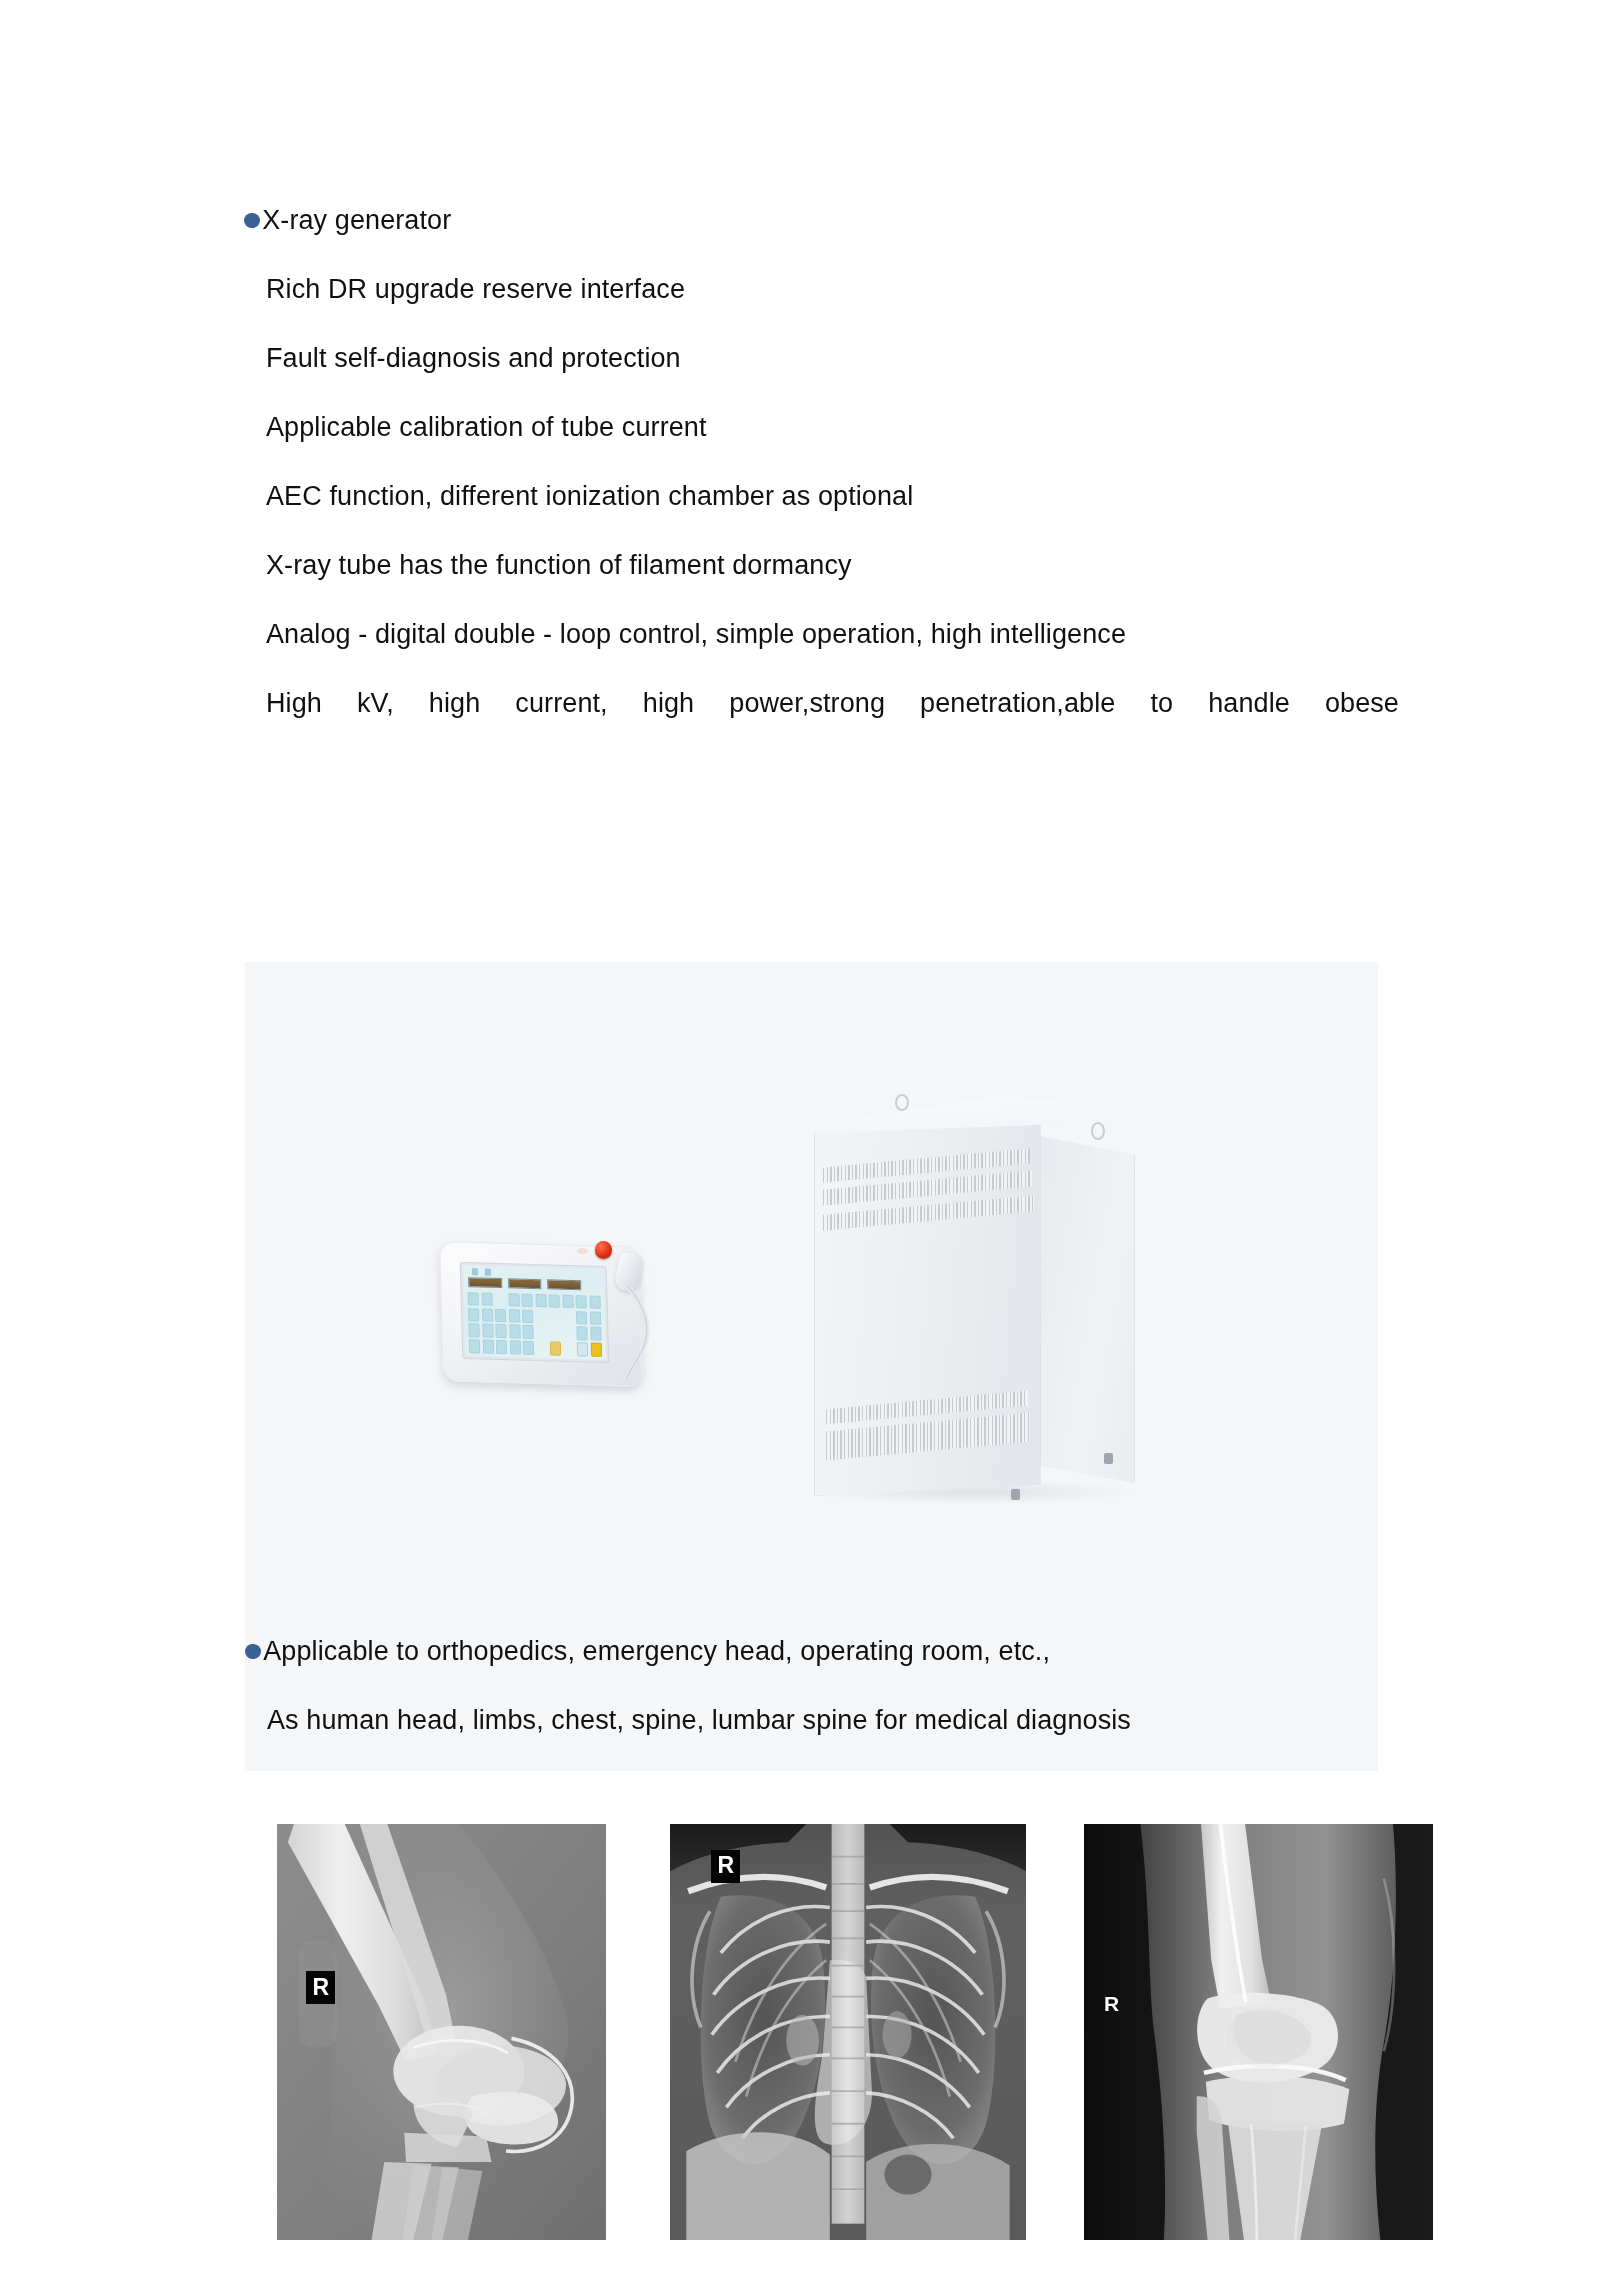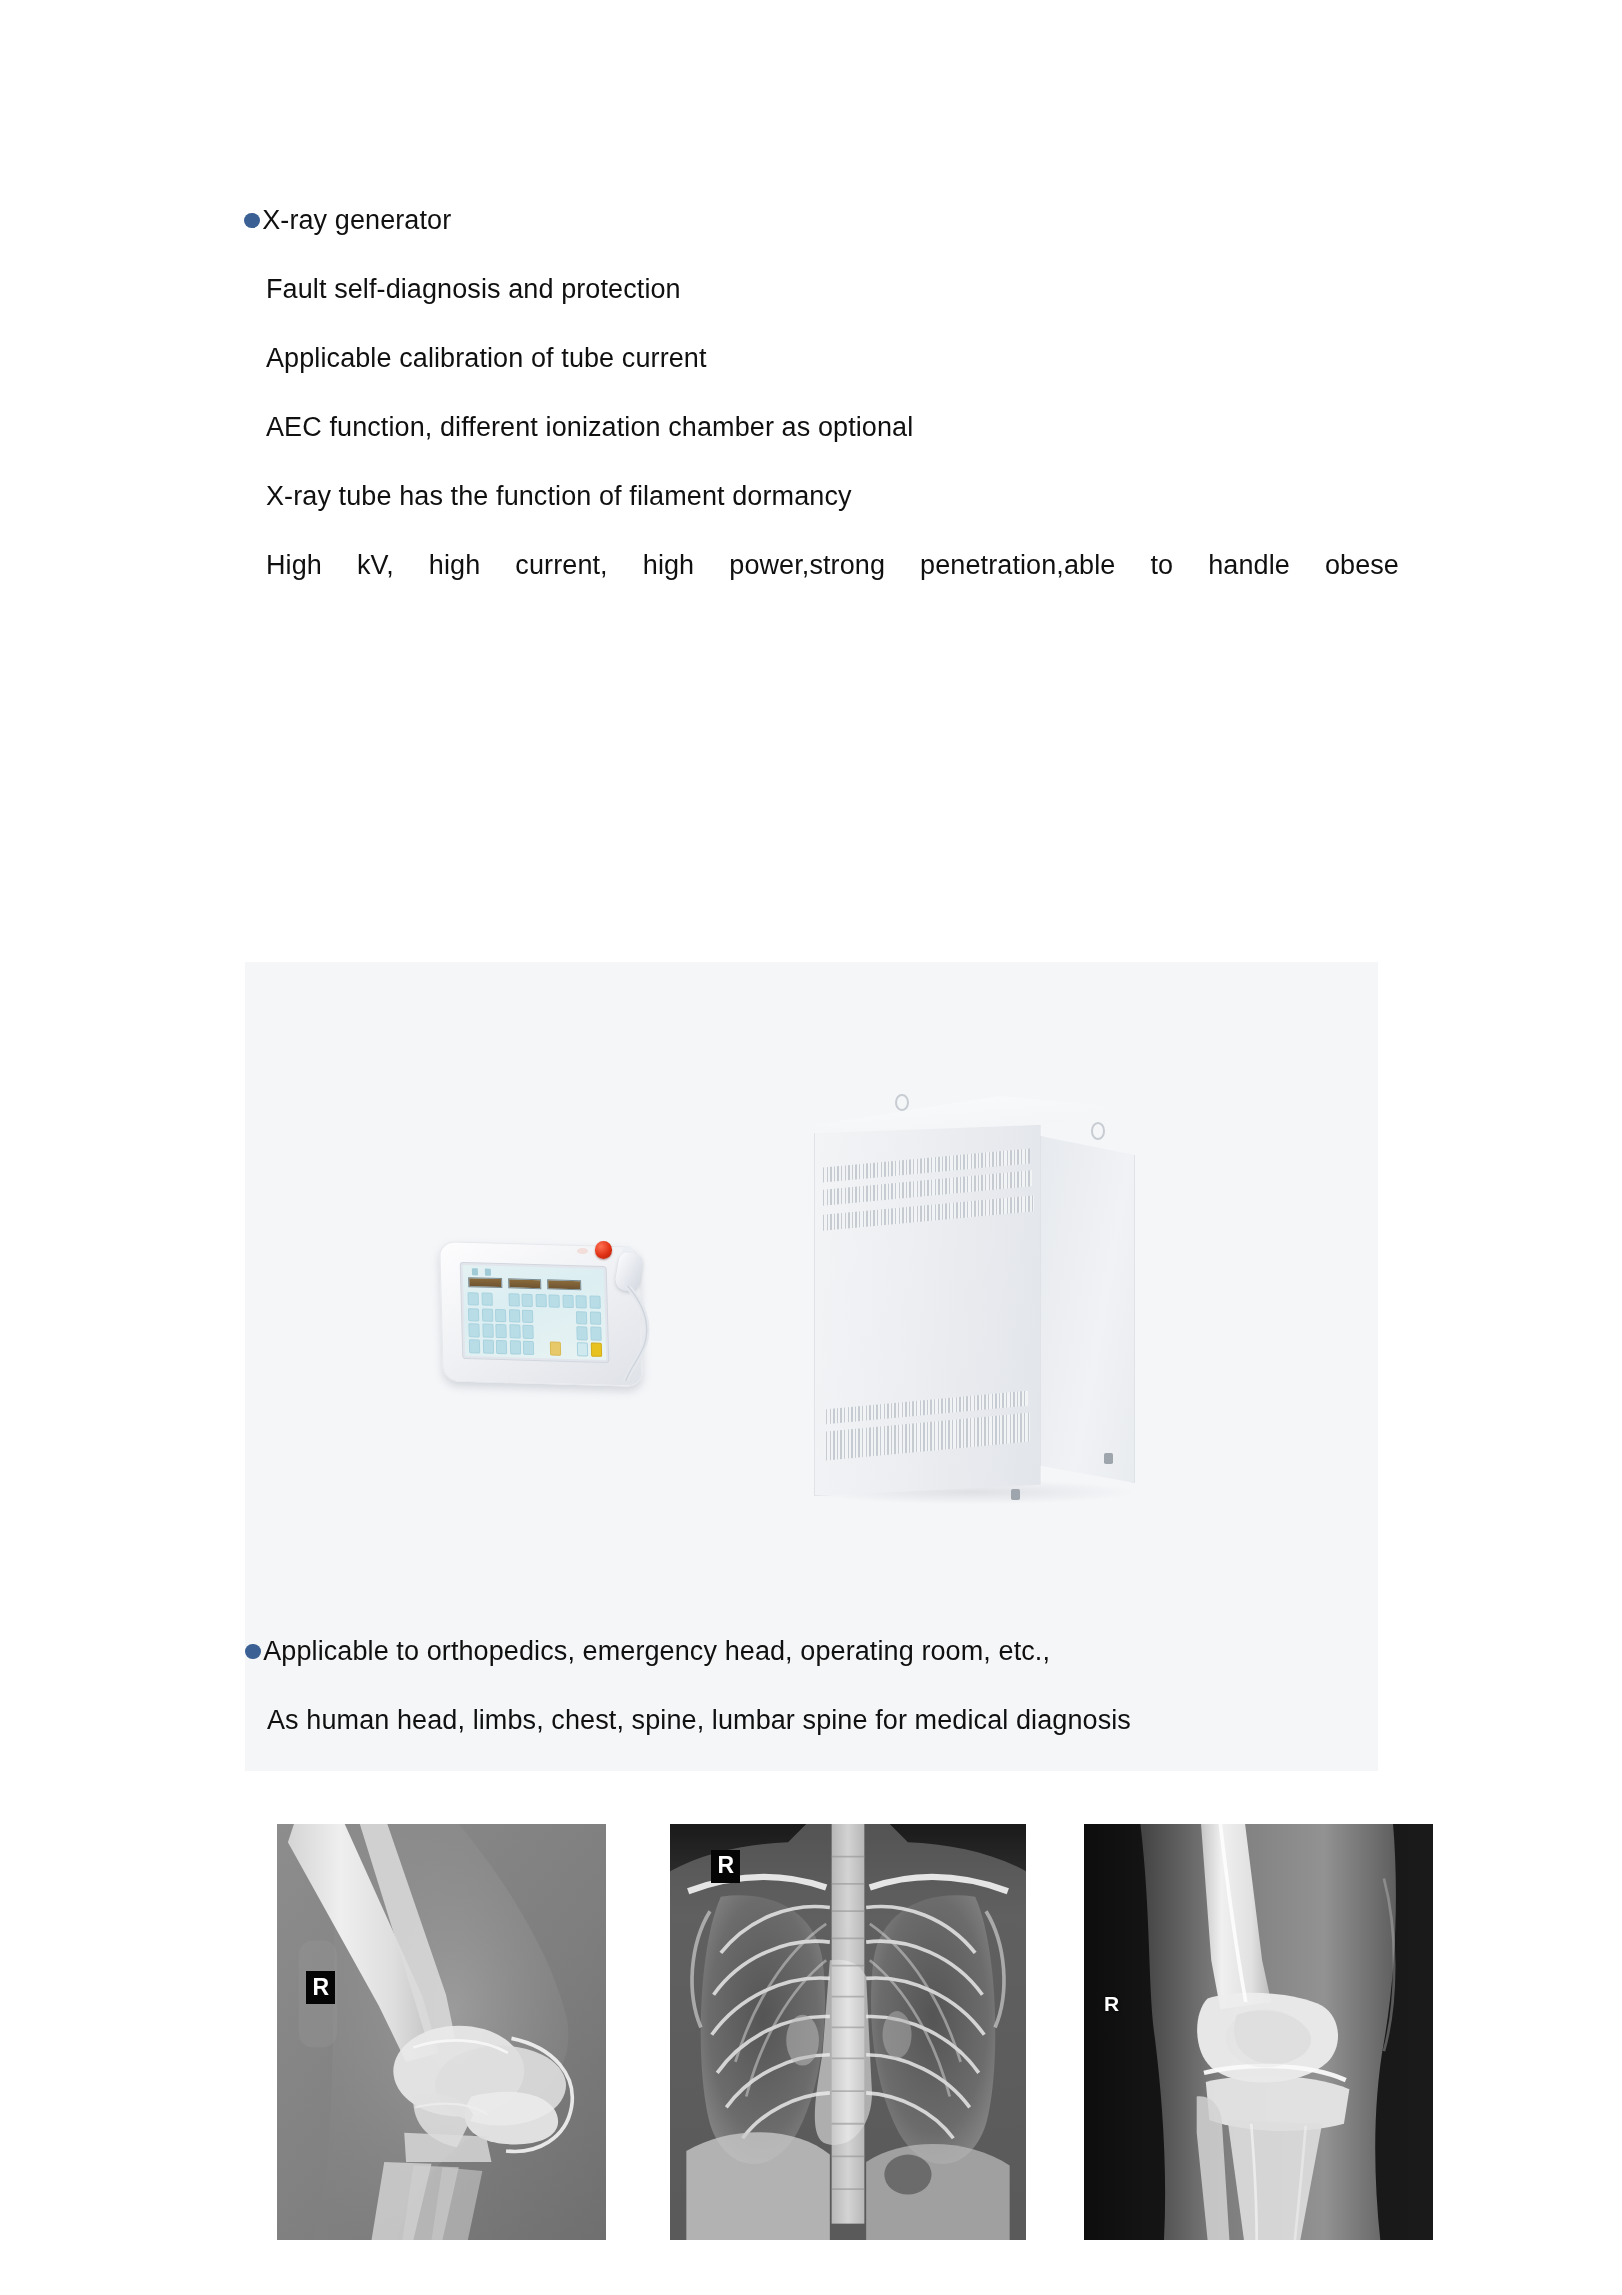--- a/index.html
+++ b/index.html
@@ -354,29 +354,31 @@
 
 <div class="page">
 
   <div class="doc-body">
 
     <div class="line bullet-line">
       <span class="bullet-dot"></span>
       <span>X-ray generator</span>
     </div>
 
+    <div class="line sub-line">Rich DR upgrade reserve interface</div>
 
     <div class="line sub-line">Fault self-diagnosis and protection</div>
 
     <div class="line sub-line">Applicable calibration of tube current</div>
 
     <div class="line sub-line">AEC function, different ionization chamber as optional</div>
 
     <div class="line sub-line">X-ray tube has the function of filament dormancy</div>
 
+    <div class="line sub-line">Analog - digital double - loop control, simple operation, high intelligence</div>
 
     <div class="line just-line">High kV, high current, high power,strong penetration,able to handle obese</div>
 
   </div>
 
   <div class="product-panel">
 
     <div class="console">
       <div class="console-base"></div>
       <div class="console-body"></div>

